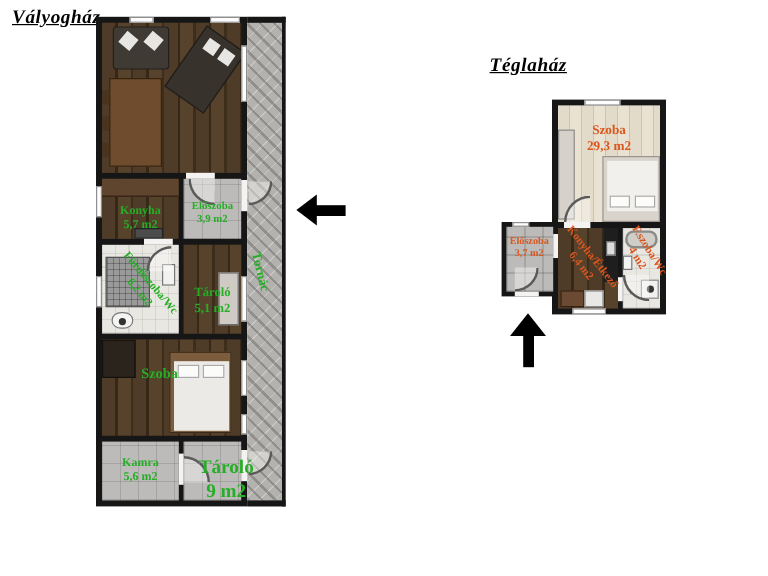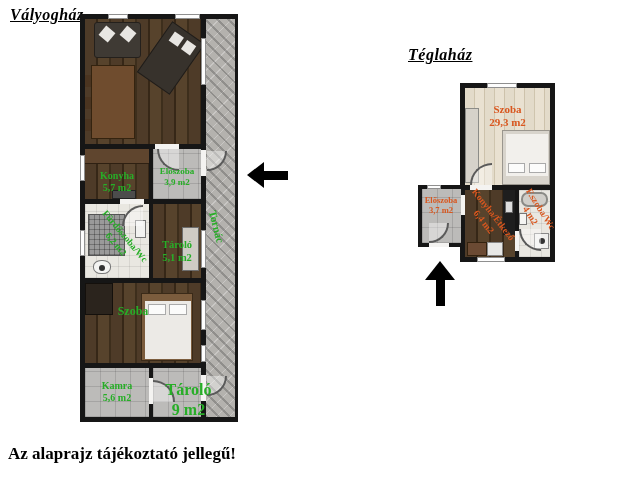--- a/index.html
+++ b/index.html
@@ -40,21 +40,20 @@
   .furn{position:absolute;box-sizing:border-box;z-index:2;}
   .arrow-part{position:absolute;}
 </style>
 </head>
 <body>
 
 <div id="canvas">
 
   <div class="plan-title" style="left:10px;top:6px;">Vályogház</div>
   <div class="plan-title" style="left:408px;top:46px;">Téglaház</div>
-  <div class="disclaimer" style="left:8px;top:444px;">Az alaprajz tájékoztató jellegű!</div>
 
   <div class="abs" style="left:80px;top:14px;width:158px;height:408px;">
 
     <div class="walls" style="left:0;top:0;width:126px;height:408px;"></div>
 
     <div class="room porch" style="left:126px;top:0;width:32px;height:408px;box-sizing:border-box;
          border-top:5px solid #161616;border-right:3px solid #161616;border-bottom:5px solid #161616;"></div>
 
     <div class="room wood-dark" style="left:5px;top:5px;width:116px;height:125px;">
       <div class="furn" style="left:9px;top:3px;width:47px;height:36px;background:#3f3a34;border-radius:3px;border:1px solid #24201c;">

